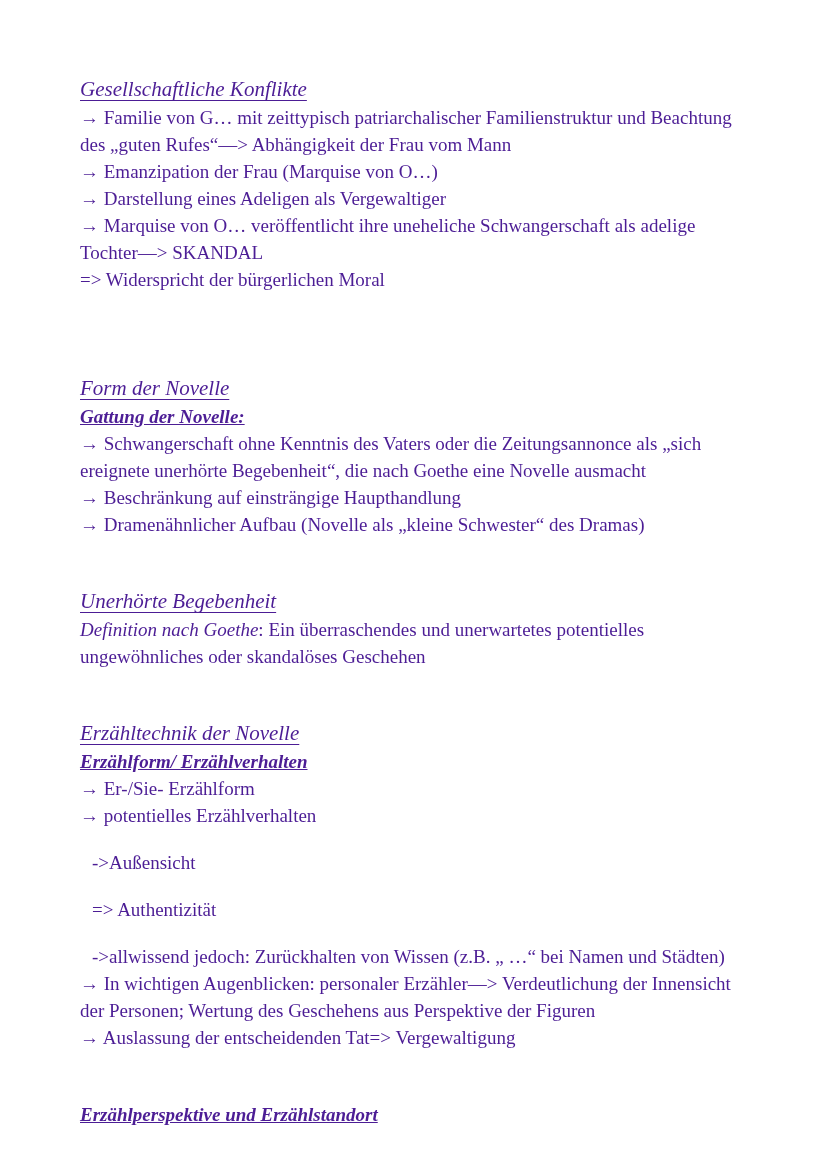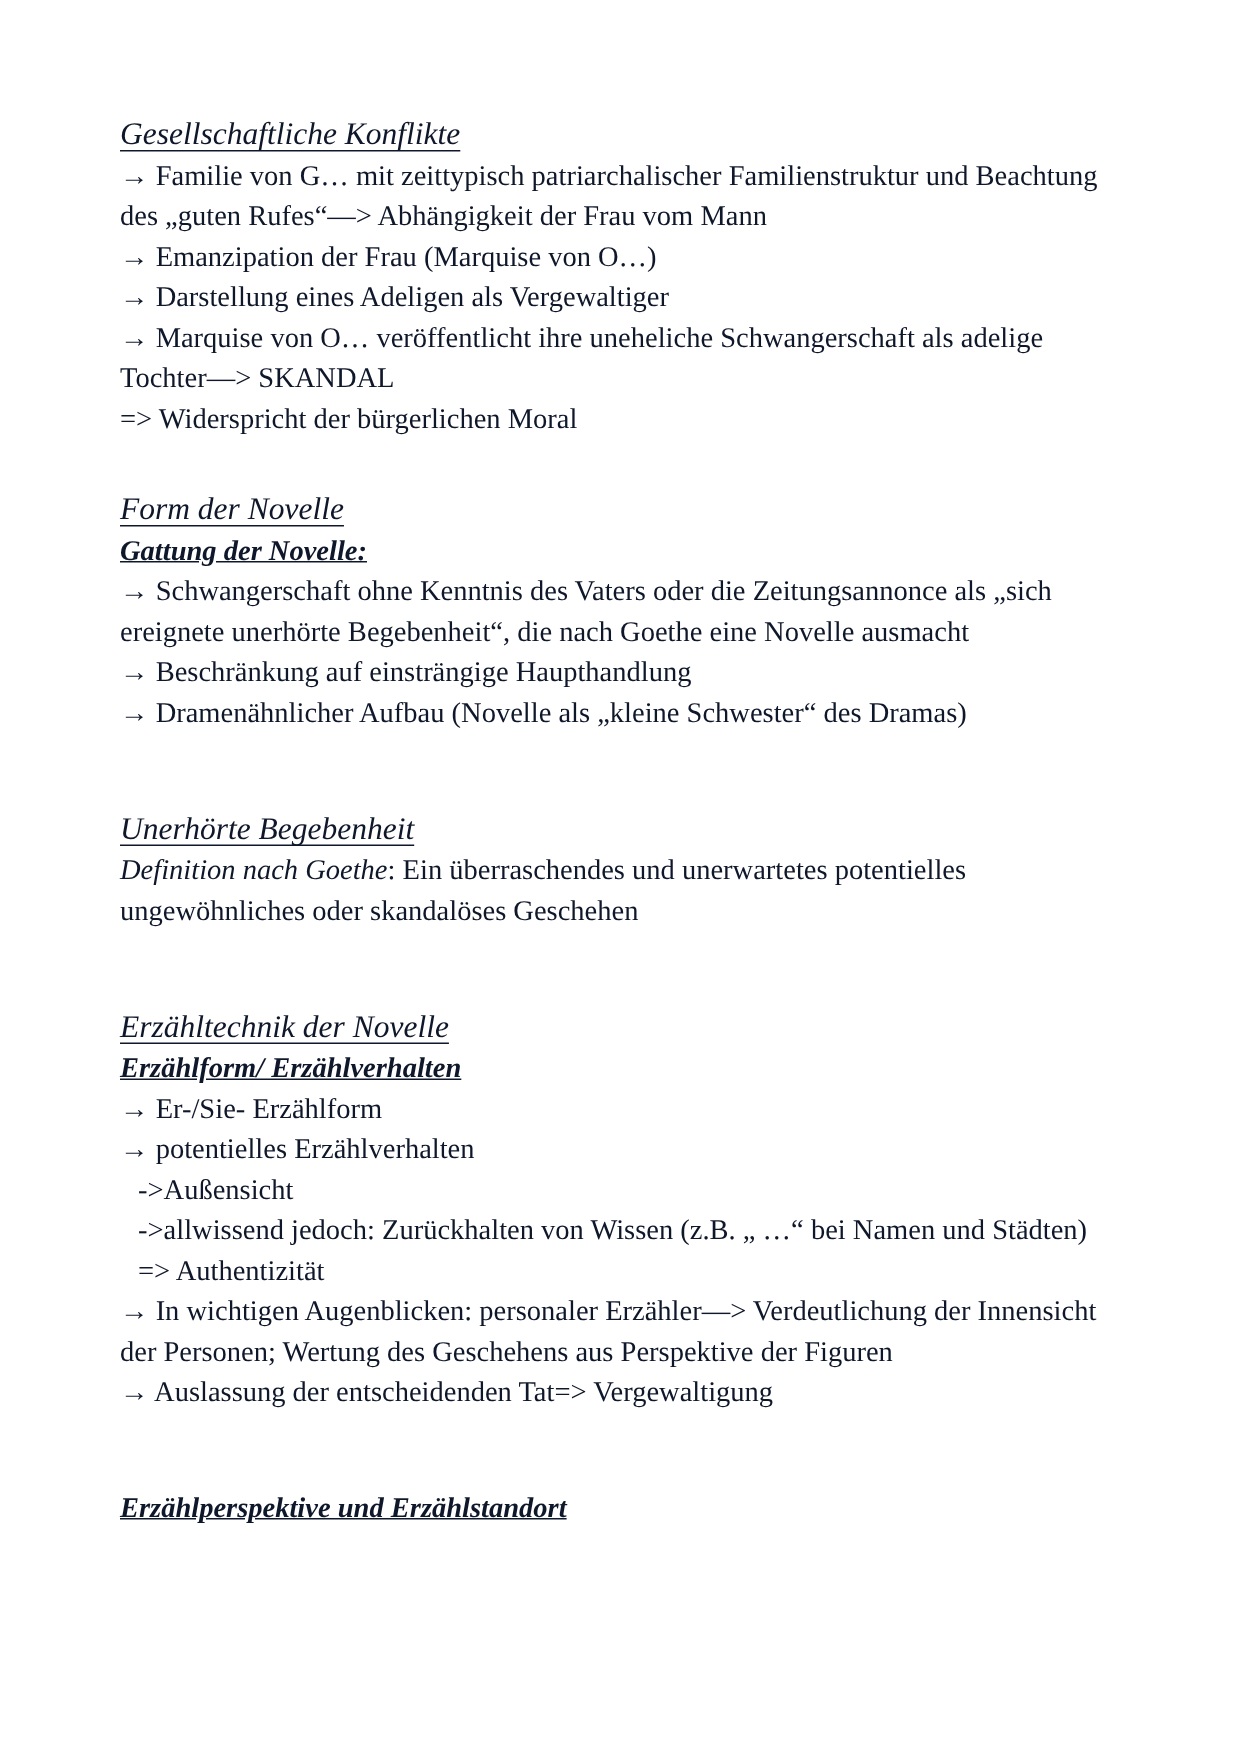--- a/index.html
+++ b/index.html
@@ -6,33 +6,33 @@
     margin: 0;
     padding: 0;
     background: #ffffff;
   }
   .page {
     position: relative;
     width: 828px;
     height: 1171px;
     box-sizing: border-box;
     background: #ffffff;
-    color: #0f172a;
+    color: #4c1d95;
     padding: 76px 44px 40px 80px;
     overflow: hidden;
     font-family: "Liberation Serif", "DejaVu Serif", serif;
     font-size: 19px;
     line-height: 27px;
   }
   .doc {
     width: 670px;
   }
   .section { margin: 0; }
   .section + .section { margin-top: 50px; }
-  .section:nth-of-type(2) { margin-top: 33px; }
+  .section:nth-of-type(2) { margin-top: 82px; }
 
   .block {
     margin: 0;
     padding: 0;
   }
   .block.heading {
     font-style: italic;
     font-weight: 400;
     font-size: 21px;
     text-decoration: underline;
@@ -41,20 +41,21 @@
     margin-bottom: 1px;
   }
   .block.sub {
     font-weight: 700;
     font-style: italic;
     text-decoration: underline;
   }
   .block.body-indent {
     padding-left: 0;
     text-indent: 12px;
+    margin-top: 20px;
   }
   .run { font-weight: inherit; font-style: inherit; }
   .run-bi { font-weight: 400; font-style: italic; }
 </style>
 </head>
 <body>
 
 <div class="page">
   <div class="doc">
       <section class="section">
@@ -75,22 +76,22 @@
       <section class="section">
         <p class="block heading"><span class="run">Unerhörte Begebenheit</span></p>
         <p class="block body"><span class="run-bi">Definition nach Goethe</span><span class="run">: Ein überraschendes und unerwartetes potentielles ungewöhnliches oder skandalöses Geschehen</span></p>
       </section>
       <section class="section">
         <p class="block heading"><span class="run">Erzähltechnik der Novelle</span></p>
         <p class="block sub"><span class="run">Erzählform/ Erzählverhalten</span></p>
         <p class="block body"><span class="run">→ Er-/Sie- Erzählform</span></p>
         <p class="block body"><span class="run">→ potentielles Erzählverhalten</span></p>
         <p class="block body-indent"><span class="run">-&gt;Außensicht</span></p>
+        <p class="block body-indent"><span class="run">=&gt; Authentizität</span></p>
         <p class="block body-indent"><span class="run">-&gt;allwissend jedoch: Zurückhalten von Wissen (z.B. „ …“ bei Namen und Städten)</span></p>
-        <p class="block body-indent"><span class="run">=&gt; Authentizität</span></p>
         <p class="block body"><span class="run">→ In wichtigen Augenblicken: personaler Erzähler—&gt; Verdeutlichung der Innensicht der Personen; Wertung des Geschehens aus Perspektive der Figuren</span></p>
         <p class="block body"><span class="run">→ Auslassung der entscheidenden Tat=&gt; Vergewaltigung</span></p>
       </section>
       <section class="section">
         <p class="block sub"><span class="run">Erzählperspektive und Erzählstandort</span></p>
       </section>
     </div>
 </div>
 
 </body></html>

